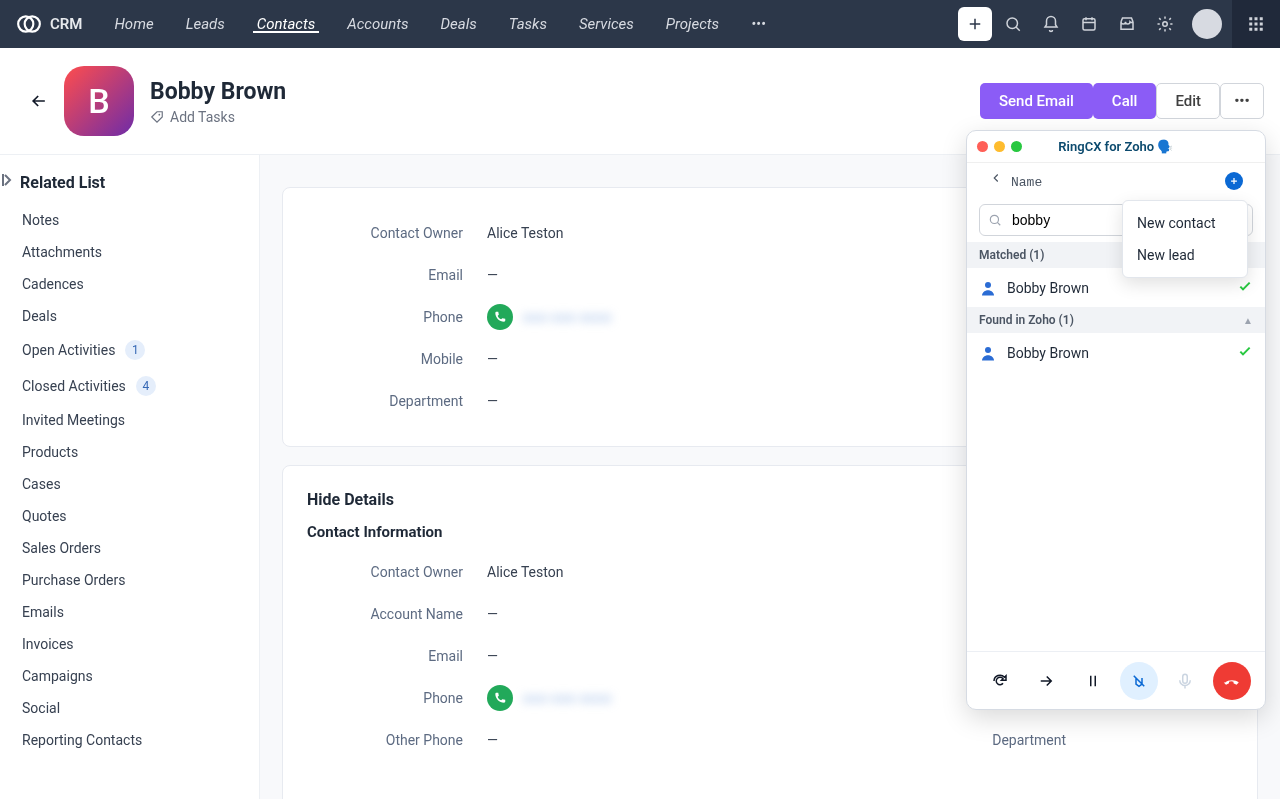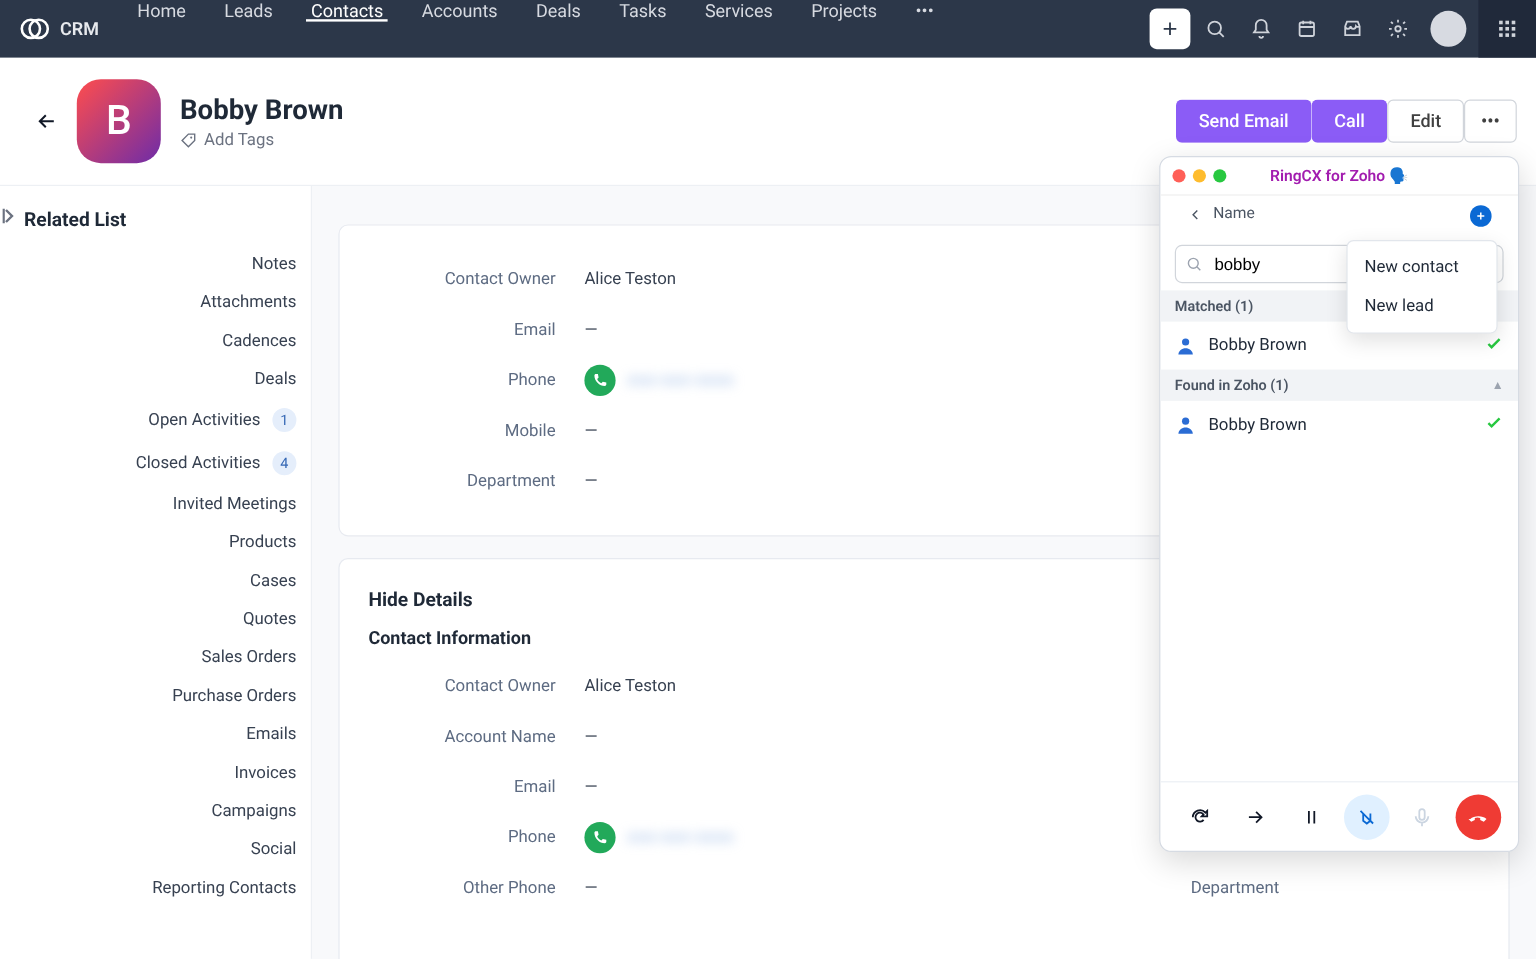--- a/index.html
+++ b/index.html
@@ -1,21 +1,21 @@
 <!DOCTYPE html>
 <html><head>
 <meta charset="utf-8">
 <style>
   html,body{margin:0;padding:0;font-family:-apple-system,BlinkMacSystemFont,"Segoe UI",Roboto,Arial,sans-serif;background:#fff;color:#1f2937;width:1280px;height:800px;overflow:hidden;}
   *{box-sizing:border-box;}
   
   .topnav{height:48px;background:#2c3749;display:flex;align-items:center;color:#e7e9ed;font-size:15px;}
   .brand{display:flex;align-items:center;gap:8px;padding:0 16px;font-weight:600;}
   .brand svg{width:26px;height:26px;}
-  .navitems{display:flex;align-items:flex-start;height:100%;}
+  .navitems{display:flex;align-items:center;height:100%;font-style:italic;}
   .navitem{padding:0 16px;display:flex;align-items:center;color:#d7dae1;cursor:pointer;position:relative;}
   .navitem.active{color:#fff;}
   .navitem.active::after{content:"";position:absolute;left:12px;right:12px;bottom:0;height:2px;background:#fff;}
   .navspacer{flex:1;}
   .navicons{display:flex;align-items:center;gap:4px;padding-right:0;}
   .iconbtn{width:34px;height:34px;border-radius:6px;display:flex;align-items:center;justify-content:center;cursor:pointer;}
   .iconbtn.add{background:#fff;color:#2c3749;border-radius:6px;}
   .iconbtn svg{width:18px;height:18px;stroke:#cfd3da;fill:none;stroke-width:2;}
   .iconbtn.add svg{stroke:#2c3749;}
   .avatar-circle{width:30px;height:30px;border-radius:50%;background:#d7dae1;margin:0 6px;}
@@ -32,45 +32,45 @@
   .btn{height:36px;padding:0 18px;border-radius:5px;font-size:15px;font-weight:500;display:inline-flex;align-items:center;justify-content:center;cursor:pointer;border:1px solid transparent;}
   .btn.blue{background:#8b5cf6;color:#fff;}
   .btn.grey{background:#fff;color:#404040;border:1px solid #d1d5db;}
   .btn + .btn{}
   .btn.icon{width:44px;padding:0;}
   
   .body{display:flex;height:calc(800px - 48px - 108px);}
   .sidebar{width:260px;border-right:1px solid #edf0f4;padding:18px 10px 12px 20px;overflow:auto;}
   .side-handle{position:absolute;left:0;top:168px;width:16px;height:24px;display:flex;align-items:center;justify-content:center;}
   .side-title{font-weight:700;font-size:16px;margin-bottom:12px;display:flex;align-items:center;gap:8px;}
-  .side-item{padding:8px 2px;font-size:14px;color:#374151;display:flex;align-items:center;gap:10px;cursor:pointer;justify-content:flex-end;}
+  .side-item{padding:8px 2px;font-size:14px;color:#374151;display:flex;align-items:center;gap:10px;cursor:pointer;}
   .badge{background:#e5eefb;color:#3668b5;border-radius:10px;min-width:20px;height:20px;display:inline-flex;align-items:center;justify-content:center;font-size:12px;padding:0 6px;}
   .main{flex:1;background:#f8f9fb;padding:14px 22px;overflow:auto;}
   .tabs{display:inline-flex;background:#fff;border:1px solid #d9e4ef;border-radius:999px;height:36px;align-items:center;}
   .tab{padding:0 22px;height:30px;display:flex;align-items:center;border-radius:999px;font-size:15px;cursor:pointer;}
   .tab.active{background:#fff;color:#1d6fd4;border:1px solid #7fb6ec;margin:2px;}
   .card{background:#fff;border:1px solid #e7eaf0;border-radius:8px;margin-top:18px;padding:24px 24px;}
   .card h3{margin:0 0 12px 0;font-size:16px;}
   .card h4{margin:14px 0 10px 0;font-size:15px;}
   .row{display:flex;align-items:center;min-height:42px;}
   .row .label{width:180px;text-align:right;color:#5d6b82;font-size:14px;padding-right:24px;}
   .row .val{color:#374151;font-size:14px;display:flex;align-items:center;gap:10px;}
   .dash{color:#9ca3af;}
   .phone-badge{width:26px;height:26px;border-radius:50%;background:#22a95a;display:flex;align-items:center;justify-content:center;}
   .phone-badge svg{width:14px;height:14px;fill:#fff;}
   .blurred{filter:blur(5px);color:#8fb1e3;letter-spacing:1px;}
   .two-cols{display:flex;}
   .two-cols > div{flex:1;}
   
   .ringcx{position:absolute;right:14px;top:130px;width:300px;height:580px;background:#fff;border:1px solid #d6dbe3;border-radius:10px;box-shadow:0 8px 26px rgba(0,0,0,0.15);display:flex;flex-direction:column;overflow:hidden;}
-  .ringcx-title{height:32px;display:flex;align-items:center;justify-content:center;position:relative;font-size:13px;font-weight:600;color:#a21caf;border-bottom:1px solid #efefef;}
+  .ringcx-title{height:32px;display:flex;align-items:center;justify-content:center;position:relative;font-size:13px;font-weight:600;color:#0c4a6e;border-bottom:1px solid #efefef;}
   .traffic{position:absolute;left:10px;display:flex;gap:6px;}
   .dot{width:11px;height:11px;border-radius:50%;}
   .dot.r{background:#ff5f57;} .dot.y{background:#febc2e;} .dot.g{background:#28c840;}
-  .ringcx-top{display:flex;align-items:flex-start;padding:8px 22px;}
+  .ringcx-top{display:flex;align-items:flex-end;padding:8px 22px;font-family:Liberation Mono, monospace;}
   .ringcx-top .chev svg{width:14px;height:14px;stroke:#4b5563;fill:none;stroke-width:2;}
   .ringcx-top .lbl{margin-left:8px;font-size:13px;color:#4b5563;}
   .addcircle{margin-left:auto;width:18px;height:18px;border-radius:50%;background:#0b69d4;display:flex;align-items:center;justify-content:center;cursor:pointer;}
   .addcircle svg{width:10px;height:10px;stroke:#fff;stroke-width:3;}
   .search-wrap{padding:6px 12px;}
   .search-box{display:flex;align-items:center;border:1px solid #d1d5db;border-radius:6px;height:32px;padding:0 8px;gap:8px;}
   .search-box input{border:none;outline:none;font-size:14px;flex:1;}
   .section-hdr{background:#f1f3f6;font-size:12px;color:#4b5563;font-weight:600;padding:6px 12px;display:flex;align-items:center;}
   .section-hdr .tri{margin-left:auto;color:#9ca3af;font-size:10px;}
   .result{display:flex;align-items:center;padding:10px 12px;font-size:14px;gap:10px;}
@@ -192,21 +192,21 @@
   <div class="big-avatar">
       <span>B</span>
     </div>
   <div class="title-block">
     <div class="contact-name">Bobby Brown</div>
     <div class="addtags">
       <svg width="14" height="14" viewBox="0 0 24 24">
           <path d="M3 12l9-9h9v9l-9 9-9-9z" fill="none" stroke="#6b7280" stroke-width="2"></path>
           <circle cx="16" cy="8" r="1.5" fill="#6b7280"></circle>
         </svg>
-      <span>Add Tags</span>
+      <span>Add Tasks</span>
     </div>
   </div>
   <div class="hspacer"></div>
   <div class="btn blue">
       <span>Send Email</span>
     </div>
   <div class="btn blue">
       <span>Call</span>
     </div>
   <div class="btn grey">

